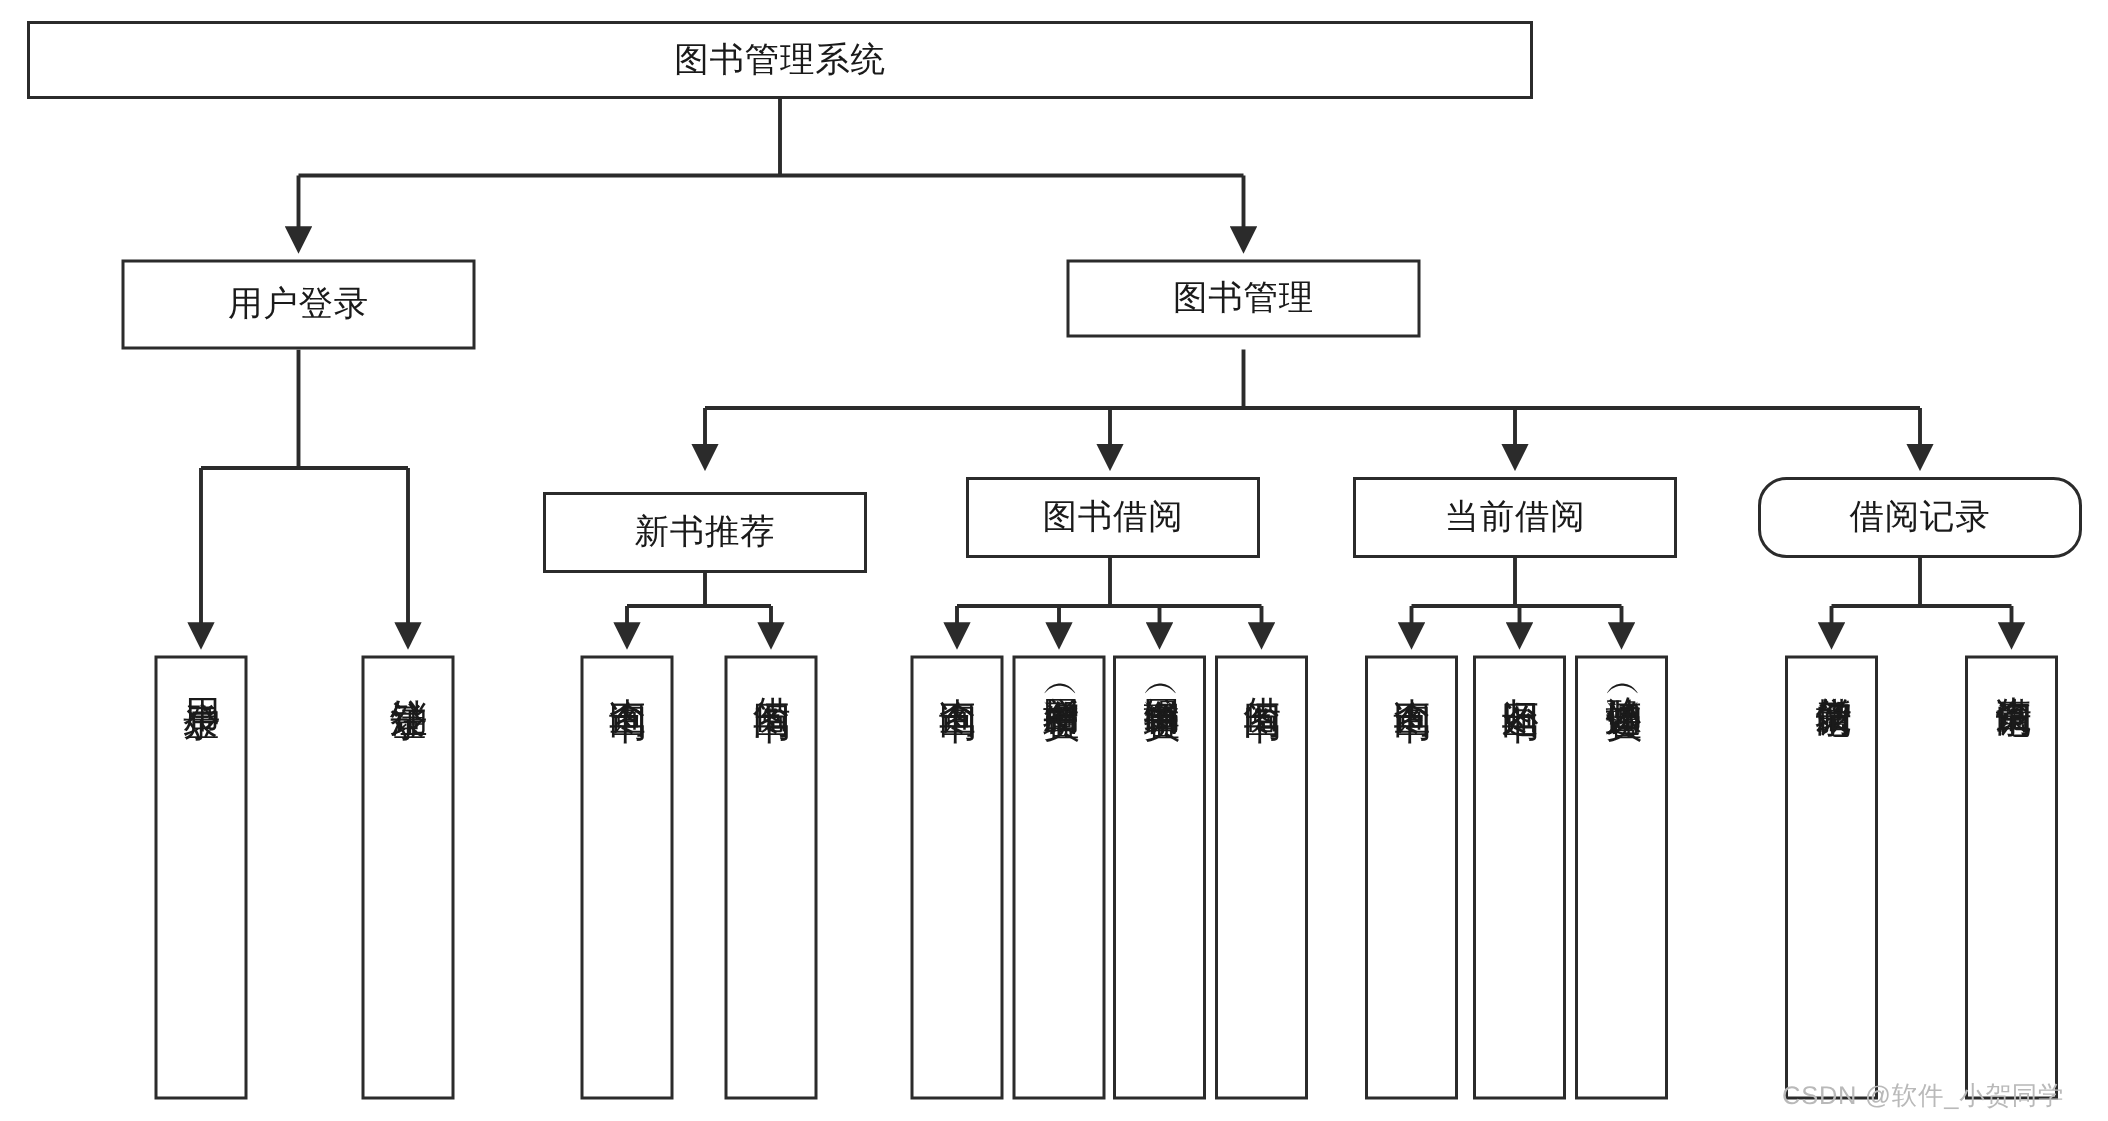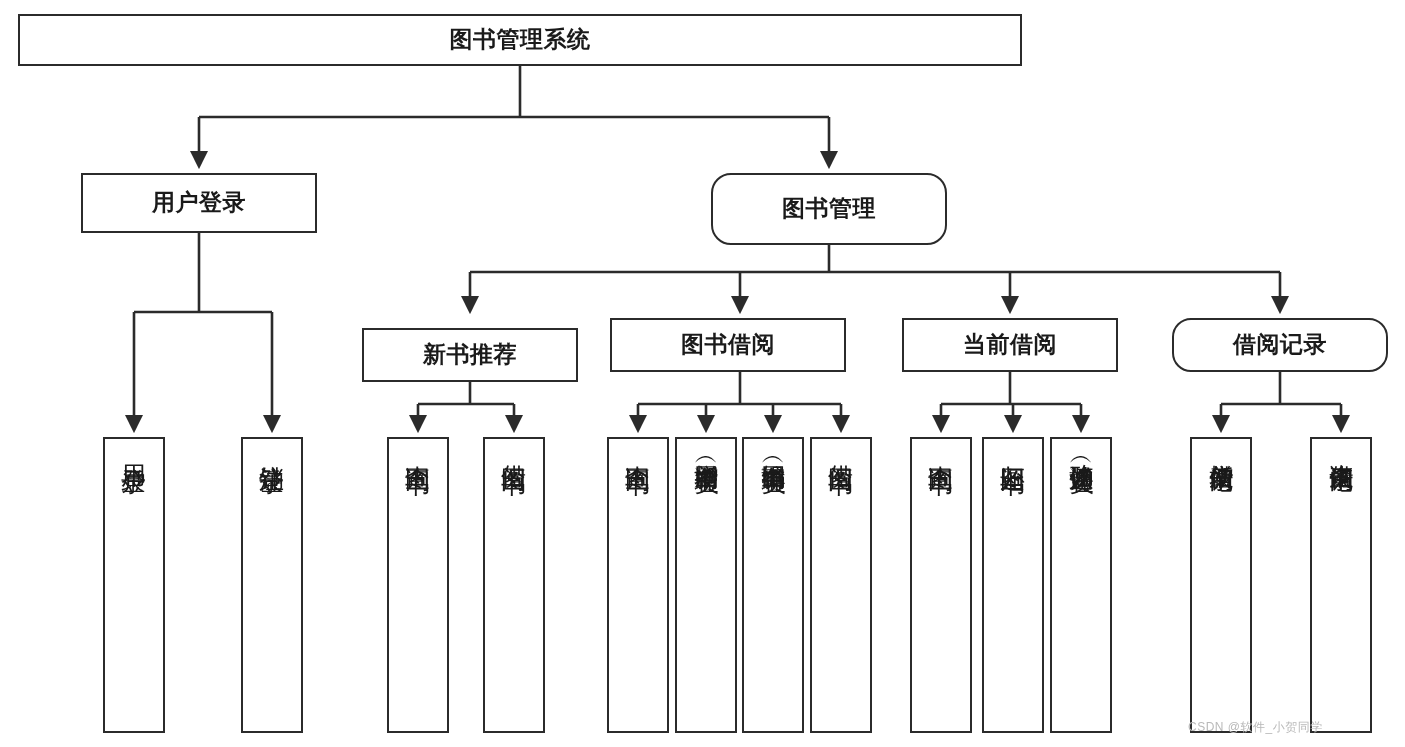--- a/index.html
+++ b/index.html
@@ -34,21 +34,20 @@
   .node-label{
     display:block;
     text-align:center;
     letter-spacing:0.5px;
     white-space:nowrap;
   }
   
   .node.horiz .node-label{
     font-size:23px;
     line-height:1.1;
-    font-weight:bold;
   }
   .node.root .node-label{ font-size:23px; }
   
   .node.vert{
     align-items:flex-start;
     justify-content:center;
     padding-top:6px;
   }
   .node.vert .node-label{
     writing-mode:vertical-rl;
@@ -57,21 +56,21 @@
     line-height:1.12;
     letter-spacing:2px;
     white-space:nowrap;
   }
   .node.vert.tall .node-label{
     font-size:24px;
     letter-spacing:1px;
   }
   .watermark{
     position:absolute;
-    font-size:12px;
+    font-size:17px;
     color:#b9b9b9;
     white-space:nowrap;
     letter-spacing:0.5px;
     pointer-events:none;
   }
 </style>
 </head>
 <body>
 
 <div id="canvas">
@@ -128,28 +127,28 @@
     </g>
   </svg>
 
   <div class="node root horiz" id="root-node" style="left: 18px; top: 14px; width: 1004px; height: 52px;">
     <span class="node-label">图书管理系统</span>
   </div>
 
   <div class="node horiz" id="l2-0" style="left: 81px; top: 173px; width: 236px; height: 60px;">
     <span class="node-label">用户登录</span>
   </div>
-  <div class="node horiz" id="l2-1" style="left: 711px; top: 173px; width: 236px; height: 72px; border-radius: 20px;">
+  <div class="node horiz" id="l2-1" style="left: 711px; top: 173px; width: 236px; height: 52px;">
     <span class="node-label">图书管理</span>
   </div>
 
   <div class="node horiz" id="l3-0" style="left: 362px; top: 328px; width: 216px; height: 54px;">
     <span class="node-label">新书推荐</span>
   </div>
-  <div class="node horiz" id="l3-1" style="left: 610px; top: 318px; width: 236px; height: 54px;">
+  <div class="node horiz" id="l3-1" style="left: 644px; top: 318px; width: 196px; height: 54px;">
     <span class="node-label">图书借阅</span>
   </div>
   <div class="node horiz" id="l3-2" style="left: 902px; top: 318px; width: 216px; height: 54px;">
     <span class="node-label">当前借阅</span>
   </div>
   <div class="node horiz" id="l3-3" style="left: 1172px; top: 318px; width: 216px; height: 54px; border-radius: 19px;">
     <span class="node-label">借阅记录</span>
   </div>
 
   <div class="node vert" id="leaf-0" style="left: 103px; top: 437px; width: 62px; height: 296px;">

